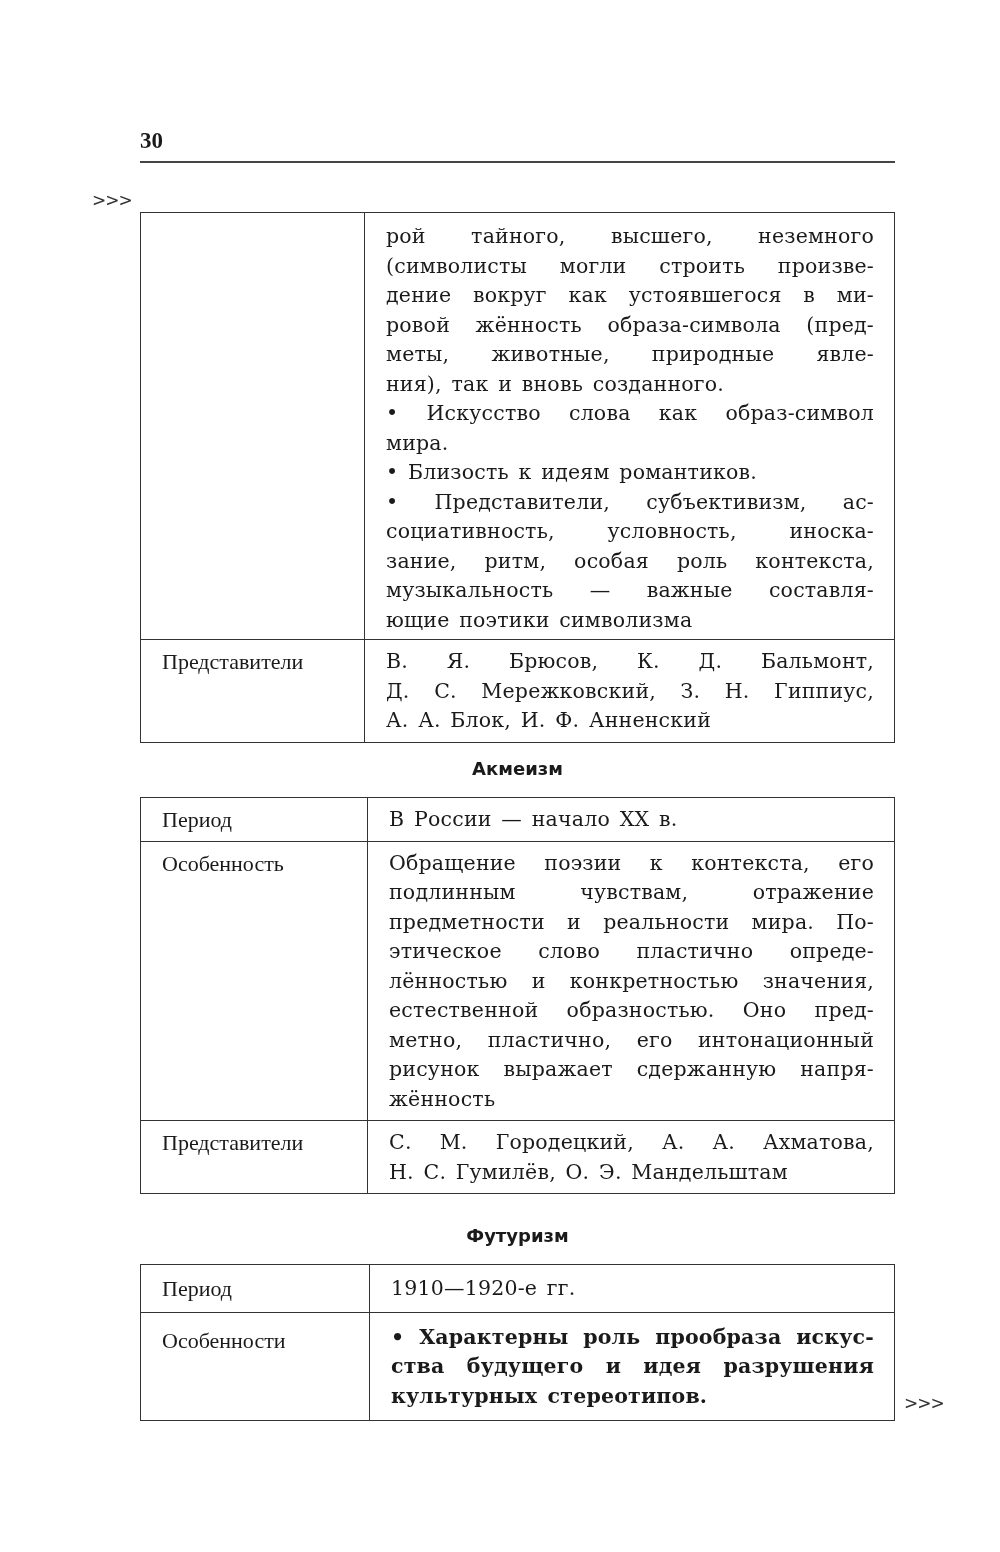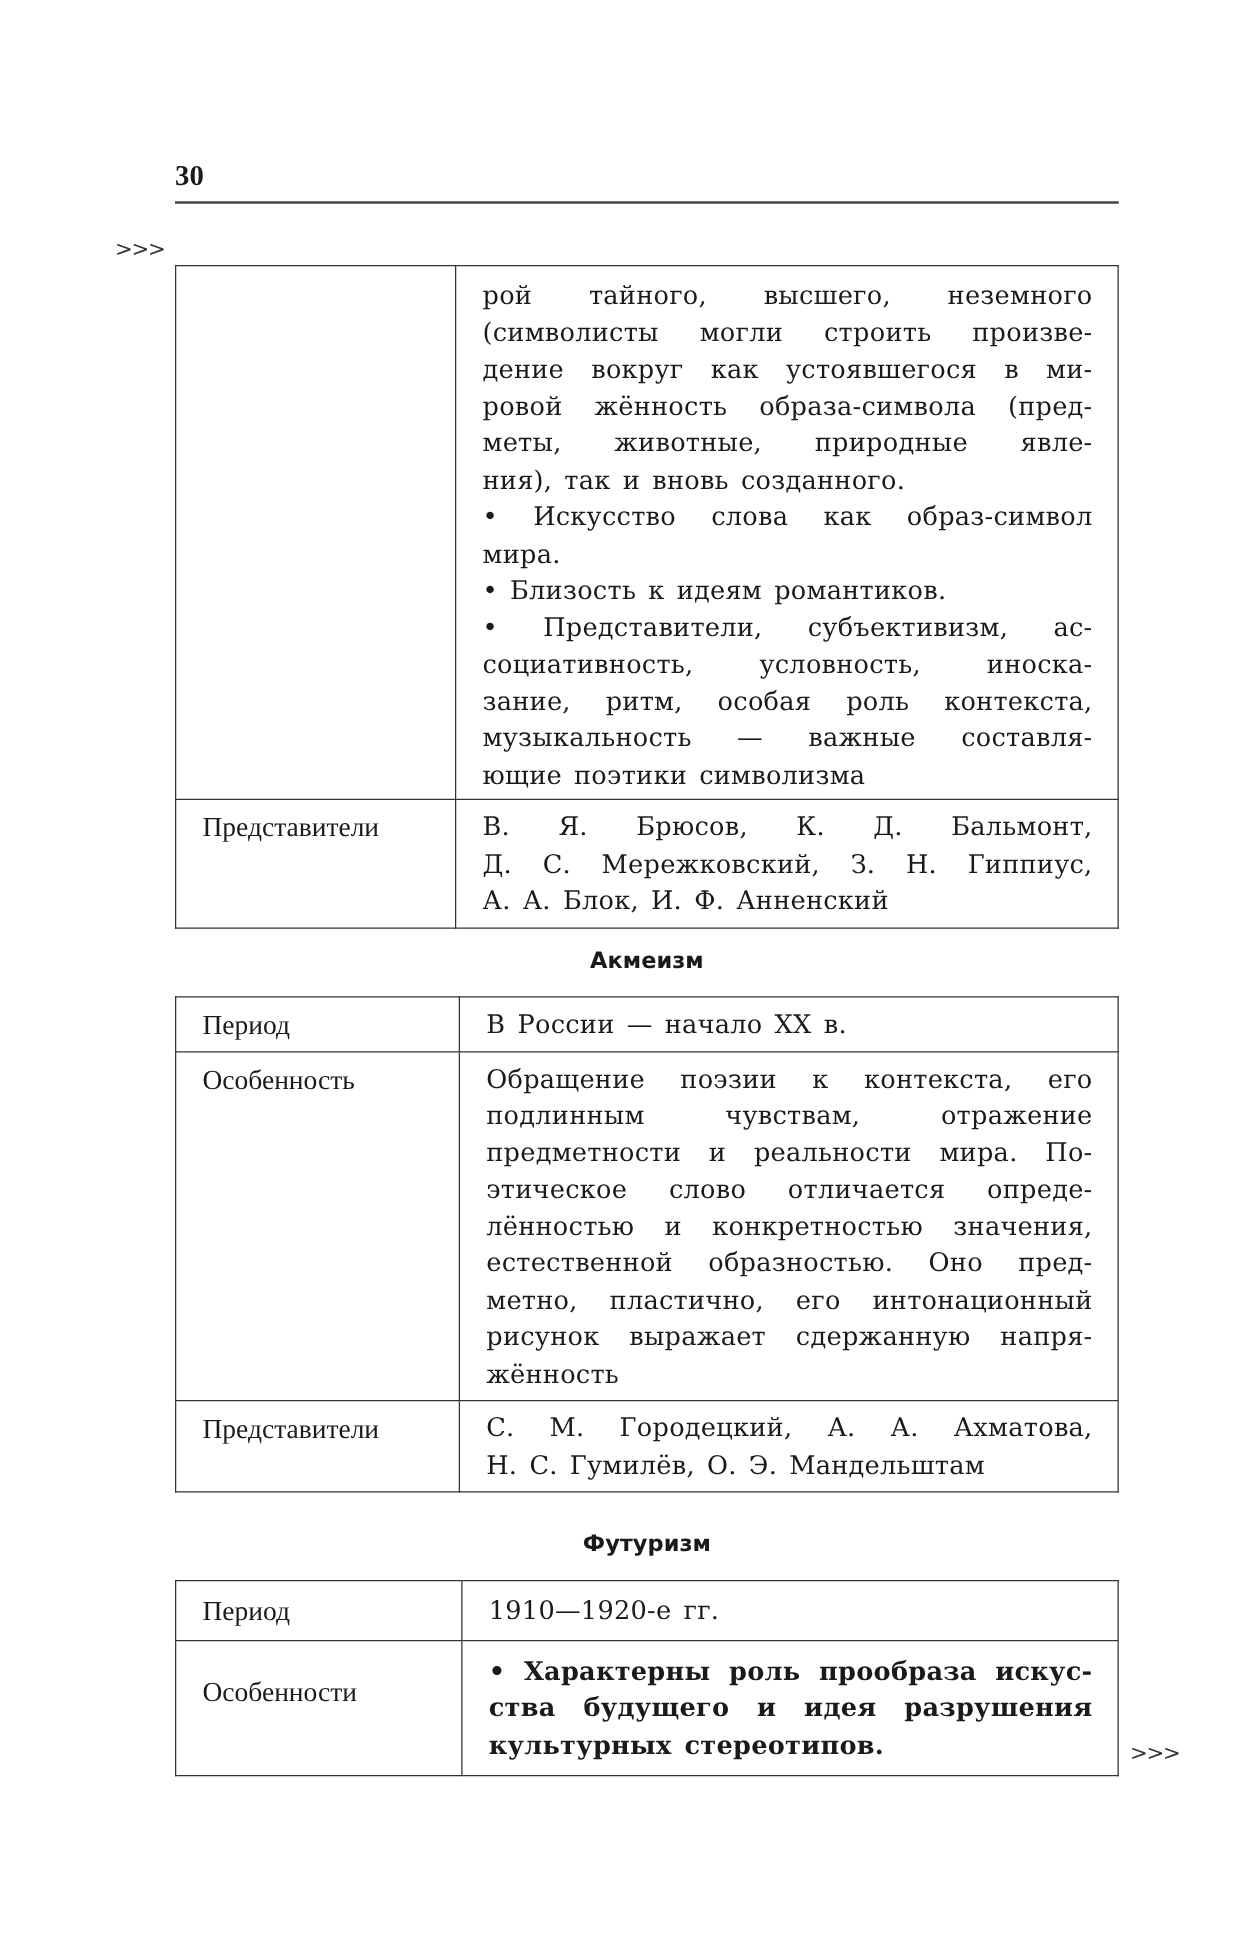--- a/index.html
+++ b/index.html
@@ -80,21 +80,21 @@
     <td class="val">
       <span class="line last">В России — начало XX в.</span>
     </td>
   </tr>
   <tr>
     <td class="label">Особенность</td>
     <td class="val">
       <span class="line">Обращение поэзии к контекста, его</span>
       <span class="line">подлинным чувствам, отражение</span>
       <span class="line">предметности и реальности мира. По-</span>
-      <span class="line">этическое слово отличается опреде-</span>
+      <span class="line">этическое слово пластично опреде-</span>
       <span class="line">лённостью и конкретностью значения,</span>
       <span class="line">естественной образностью. Оно пред-</span>
       <span class="line">метно, пластично, его интонационный</span>
       <span class="line">рисунок выражает сдержанную напря-</span>
       <span class="line last">жённость</span>
     </td>
   </tr>
   <tr>
     <td class="label">Представители</td>
     <td class="val">
@@ -112,21 +112,21 @@
       <col>
     </colgroup>
   <tbody>
       <tr>
     <td class="label" style="padding-top:9px;padding-bottom:8px;">Период</td>
     <td class="val" style="padding-top:9px;padding-bottom:8px;">
       <span class="line last">1910—1920-е гг.</span>
     </td>
   </tr>
   <tr>
-    <td class="label" style="padding-top:26px;padding-bottom:9px;">Особенности</td>
+    <td class="label" style="padding-top:13px;padding-bottom:9px;">Особенности</td>
     <td class="val" style="padding-top:10px;padding-bottom:9px;font-weight:bold;">
       <span class="line">• Характерны роль прообраза искус-</span>
       <span class="line">ства будущего и идея разрушения</span>
       <span class="line last">культурных стереотипов.</span>
     </td>
   </tr>
 </tbody>
   </table>
 
 <span class="cont-mark" style="left:904px; top:1393px;">&gt;&gt;&gt;</span>

